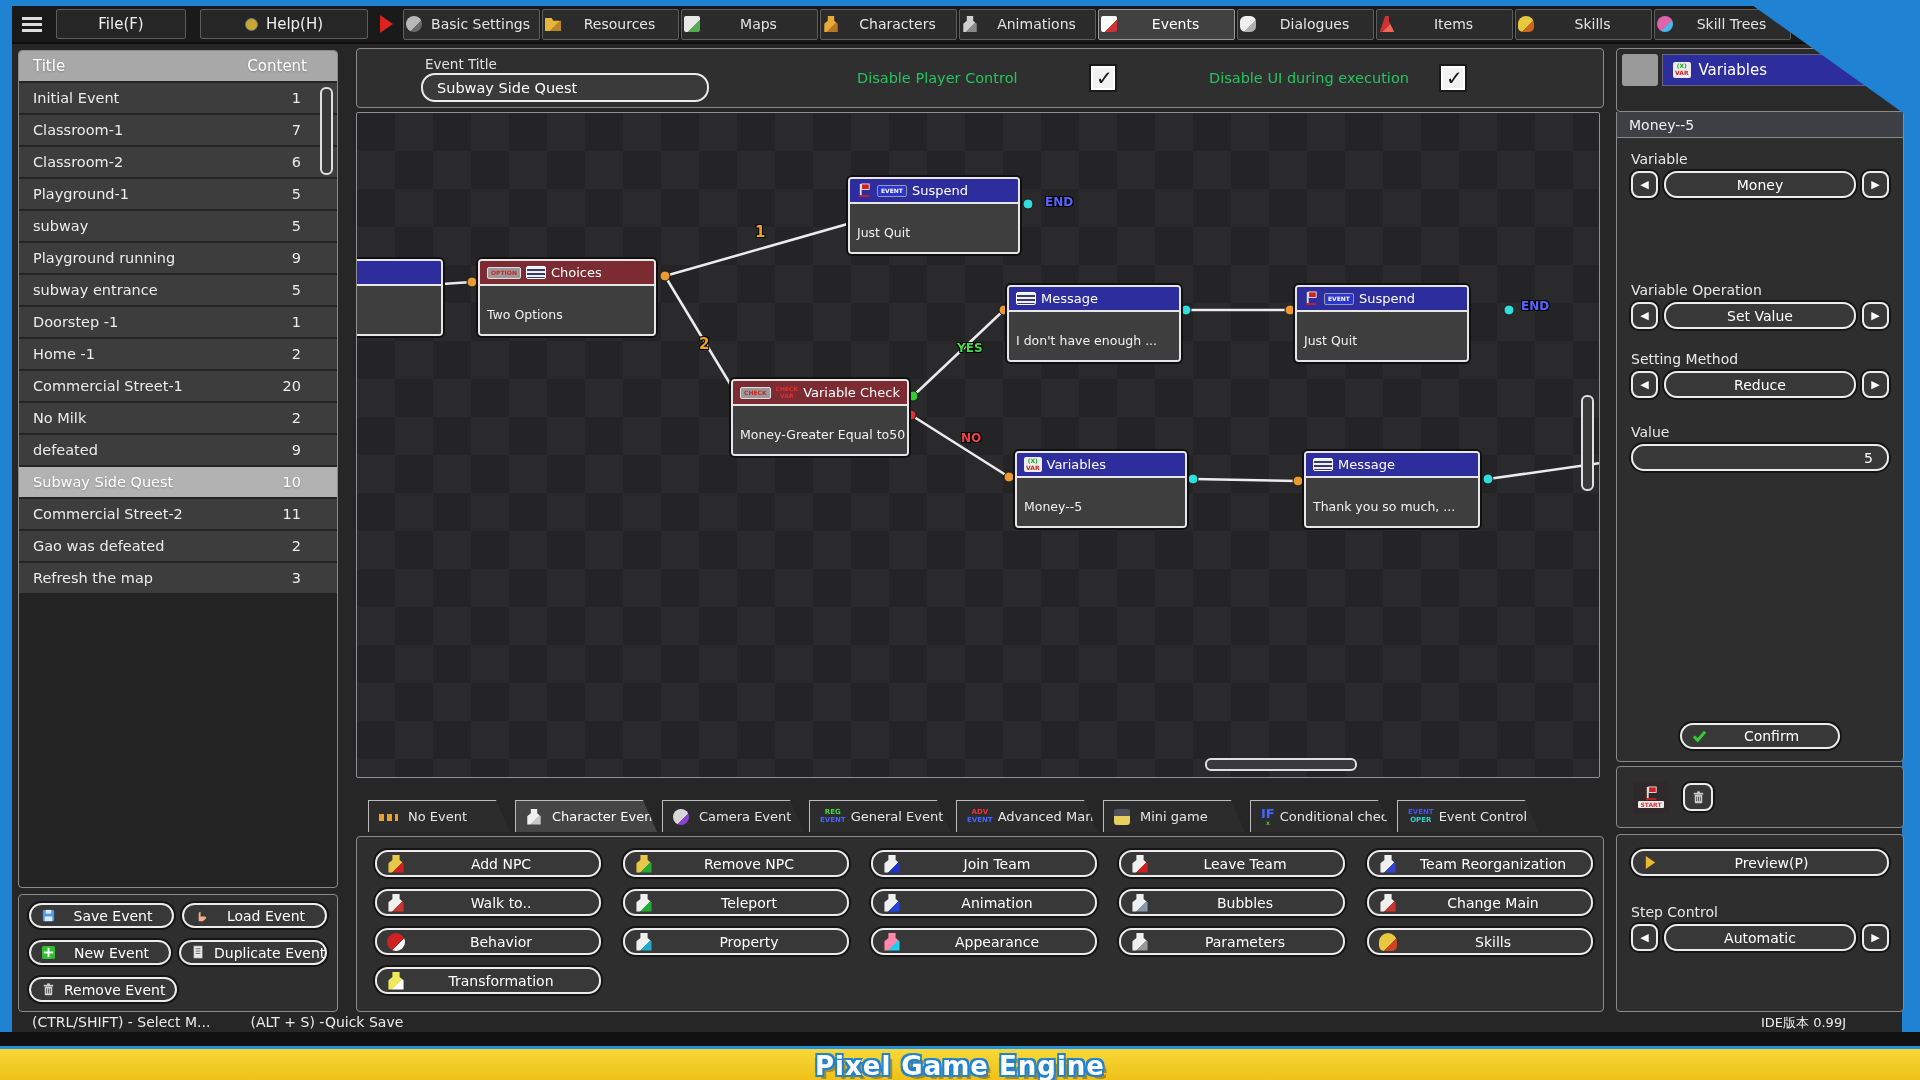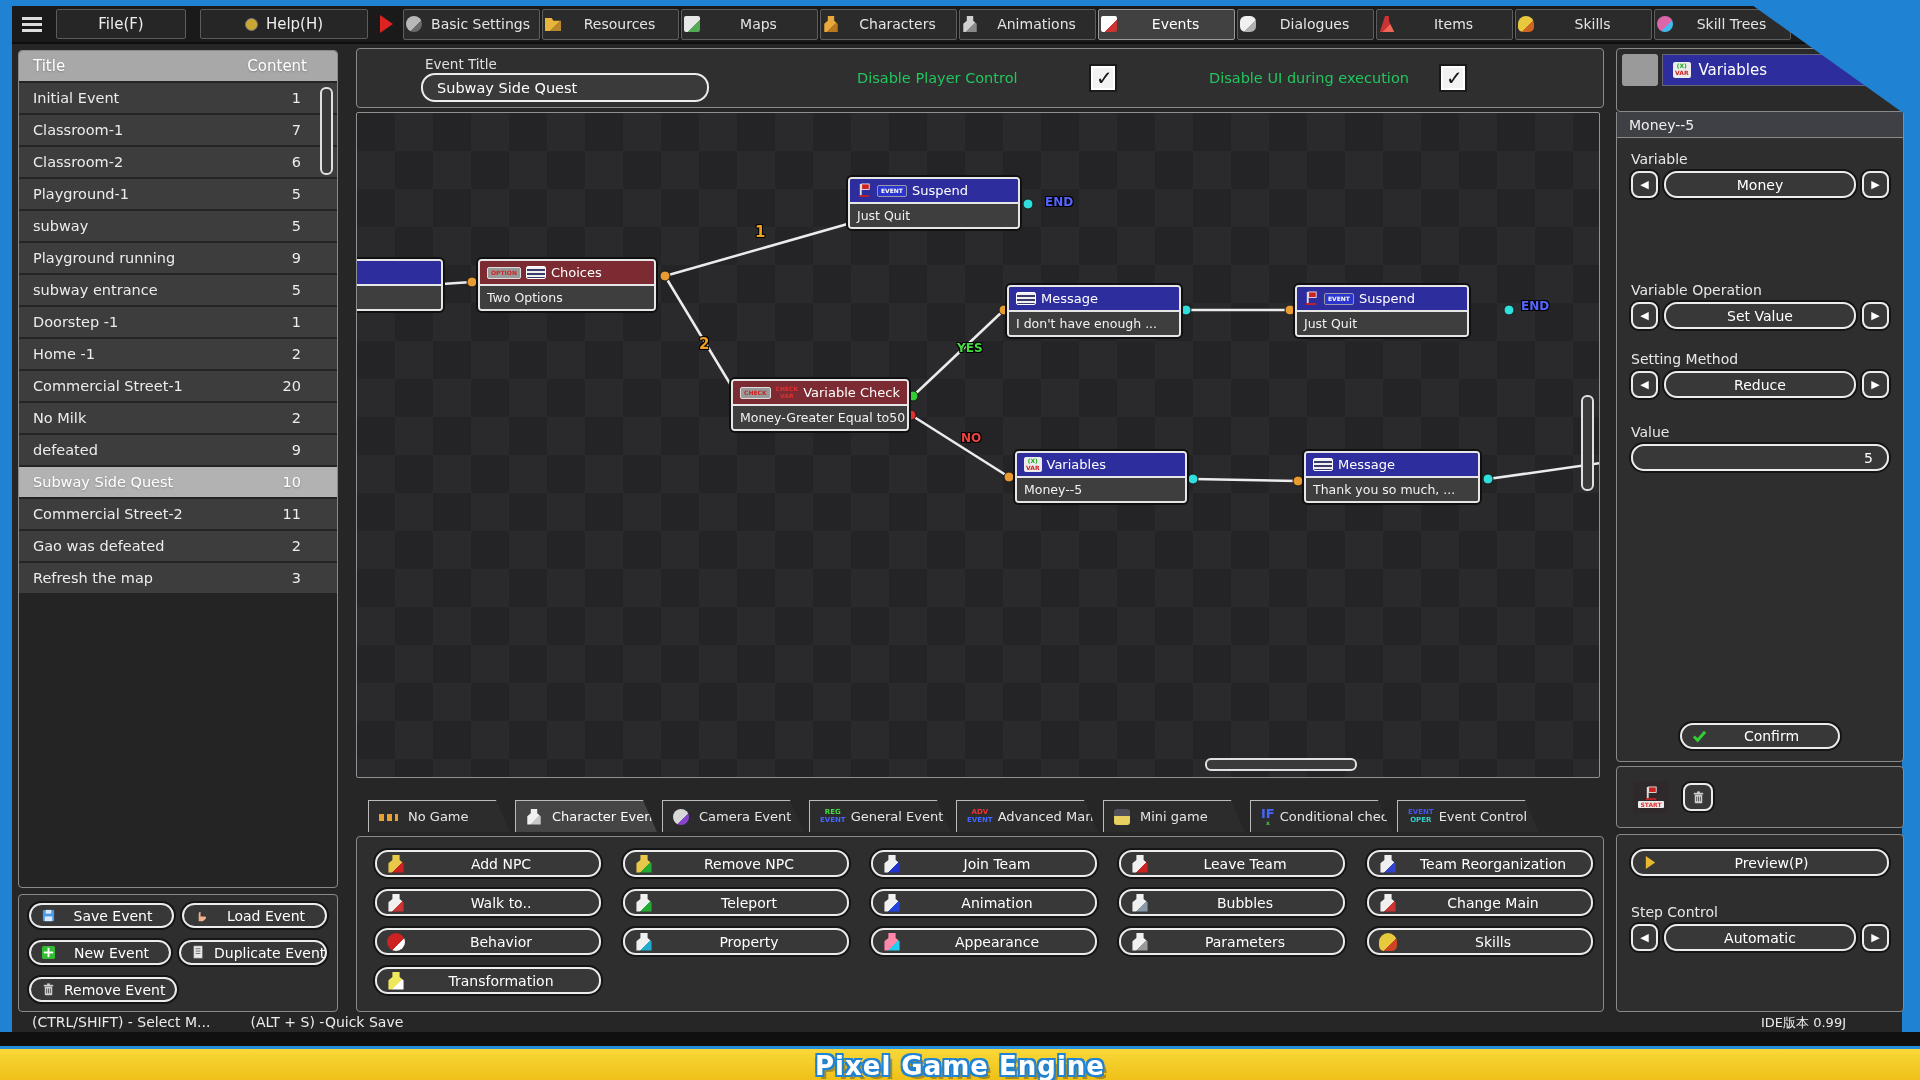--- a/index.html
+++ b/index.html
@@ -81,22 +81,22 @@
   
   .canvas { position:absolute; left:344px; top:106px; width:1244px; height:666px; overflow:hidden;
             border:1px solid #909090; border-radius:2px;
             background:repeating-conic-gradient(#2a2a2d 0% 25%, #242427 0% 50%); background-size:76px 76px; }
   .edges { position:absolute; left:0; top:0; }
   .node { position:absolute; border:2px solid #e6e6e6; border-radius:4px; background:#3e3e3e;
           box-shadow:0 0 0 2px #101010; overflow:hidden; }
   .node-h { height:25px; display:flex; align-items:center; gap:5px; padding:0 7px; color:#fff;
             font-size:13px; border-bottom:2px solid #e6e6e6; white-space:nowrap; }
   .node-h.blue { background:#2d2d9e; } .node-h.red { background:#7c2b33; }
-  .node-s { height:23px; display:flex; align-items:center; padding:0 7px; color:#f2f2f2;
-            font-size:12.5px; background:#3e3e3e; white-space:nowrap; }
+  .node-s { height:40px; display:flex; align-items:center; padding:0 7px; color:#f2f2f2;
+            font-size:12.5px; background:#3e3e3e; white-space:nowrap;margin-top:8px; }
   .chip { font-size:6px; font-weight:bold; line-height:1; padding:2px 3px; border-radius:2px; flex:none; }
   .chip.gray { background:#9a9a9a; color:#cc2222; border:1px solid #ddd; }
   .chip.blue { background:#2a35d0; color:#fff; border:1px solid #99a; }
   .twoline { display:flex; flex-direction:column; align-items:center; font-size:6px; font-weight:bold;
              line-height:1.15; flex:none; }
   .twoline.redvar { color:#e23030; }
   .twoline.varicon { background:#ececec; border-radius:2px; padding:1px 2px; }
   .twoline.varicon .t1 { color:#22aa22; } .twoline.varicon .t2 { color:#cc2222; }
   .msgico { width:20px; height:13px; border:1px solid #fff; border-radius:2px; flex:none;
             background:repeating-linear-gradient(180deg,#f0f0f0 0 2px,#3a3a6a 2px 4px); }
@@ -542,21 +542,21 @@
   </div>
 
   <div class="btabs">
 
       <div class="btab">
         <span class="pxicon dots" style="--a:#e8a030;--b:#e8a030"></span>
         <span class="bbadge">
           
           
         </span>
-        <span class="lbl">No Game</span>
+        <span class="lbl">No Event</span>
       </div>
 
       <div class="btab active">
         <span class="pxicon person" style="--a:#f0f0f0;--b:#c8c8c8"></span>
         <span class="bbadge">
           
           
         </span>
         <span class="lbl">Character Event</span>
       </div>

